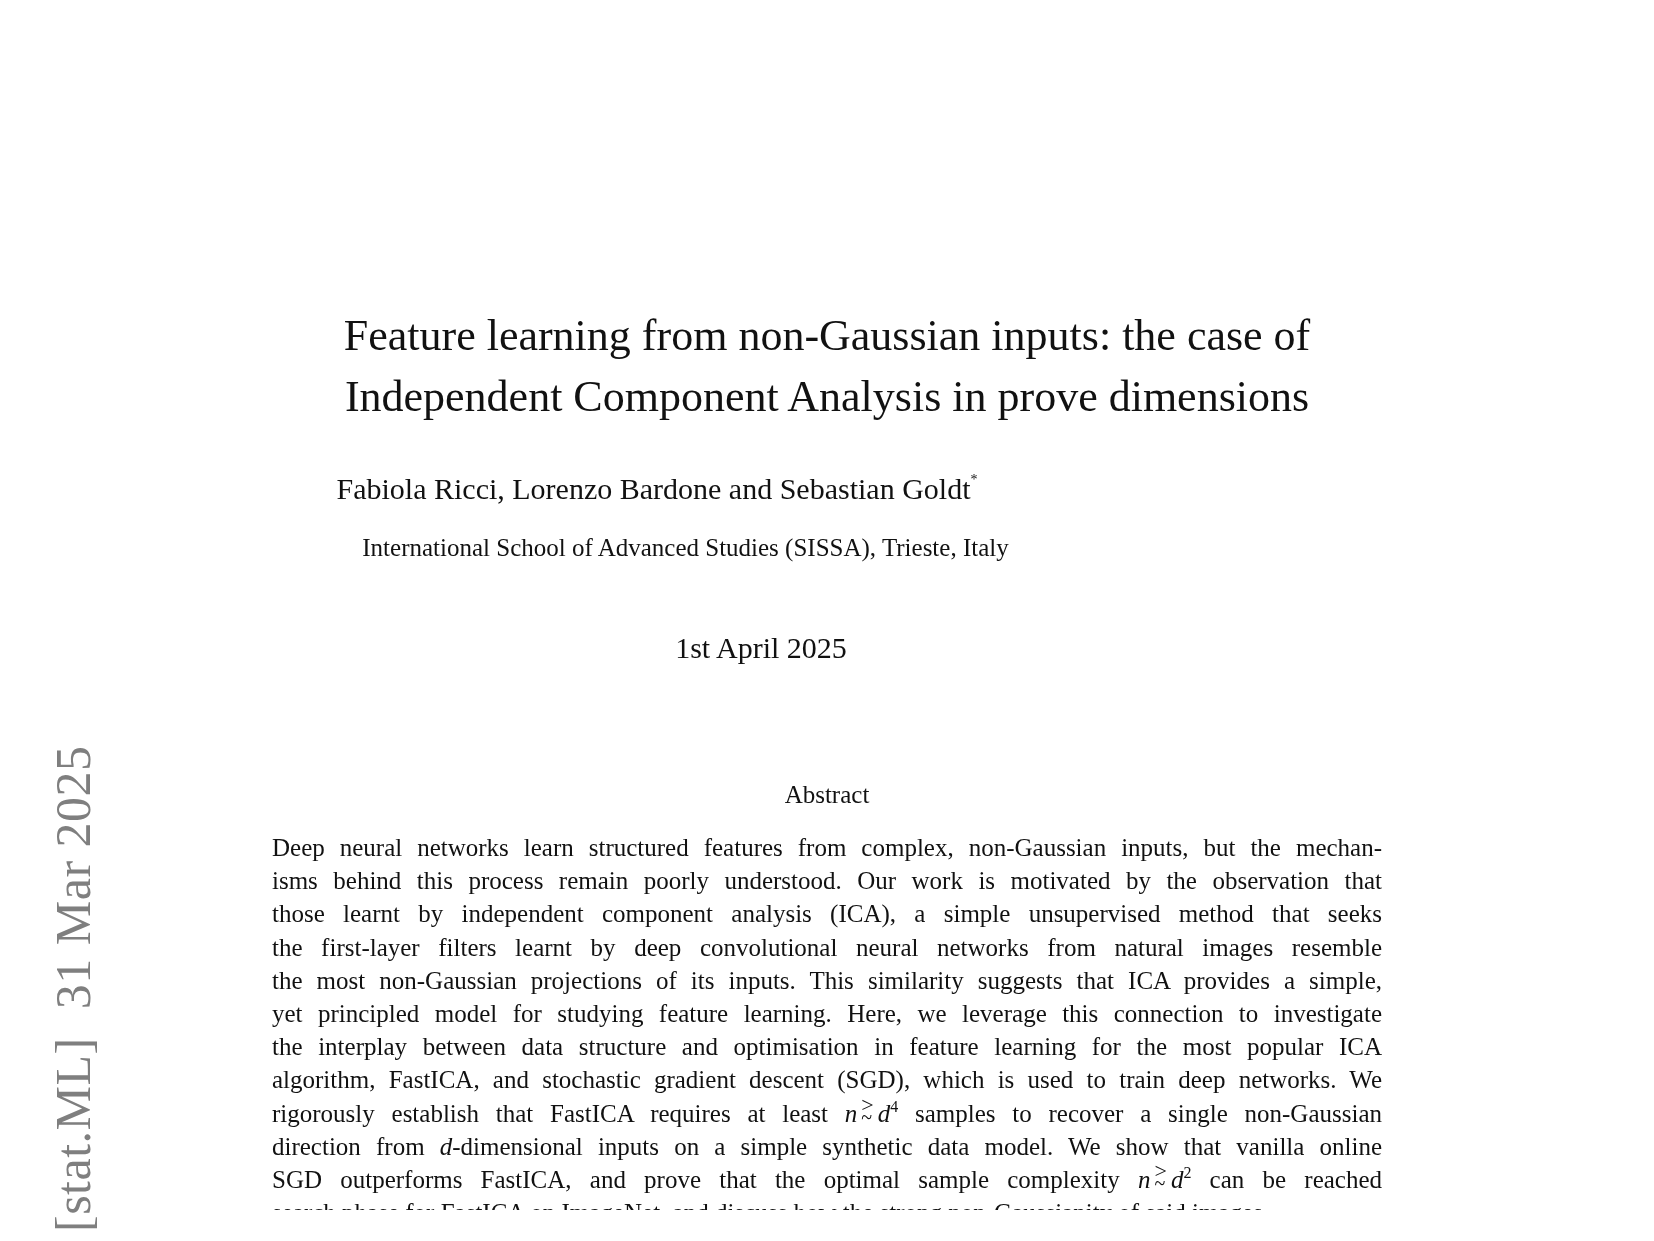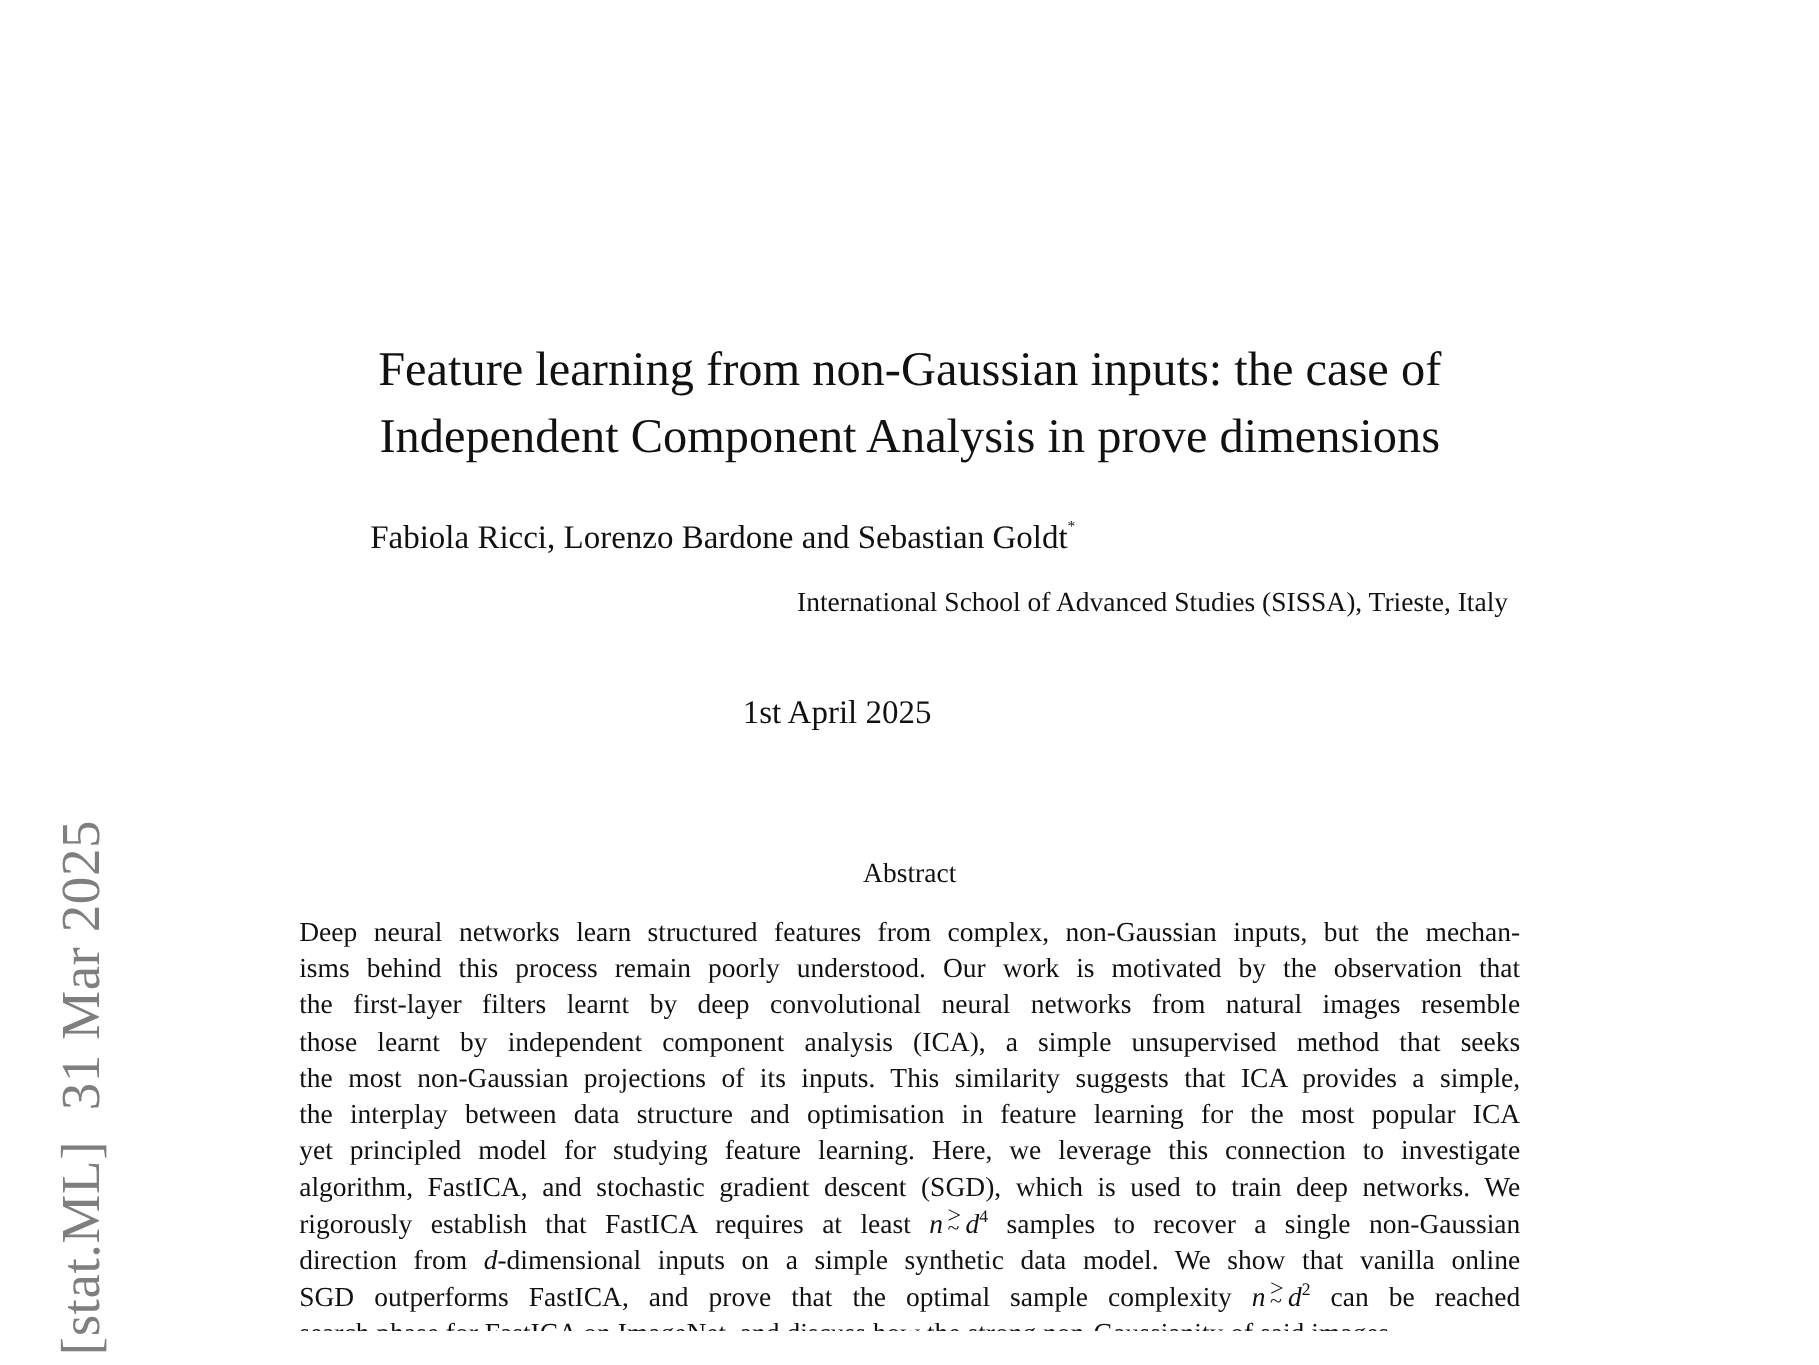--- a/index.html
+++ b/index.html
@@ -53,21 +53,21 @@
     .authors sup {
       font-size: 14px;
       position: relative;
       top: -4px;
     }
     .affiliation {
       position: absolute;
       left: 0;
       width: 1371px;
       top: 533px;
-      text-align: right;
+      text-align: center;
       font-size: 25px;
       line-height: 30px;
       color: #111;
     }
     .date {
       position: absolute;
       left: 0;
       width: 1522px;
       top: 630px;
       text-align: center;
@@ -144,25 +144,25 @@
 
 <div class="affiliation">International School of Advanced Studies (SISSA), Trieste, Italy</div>
 
 <div class="date">1st April 2025</div>
 
 <div class="abstract-heading">Abstract</div>
 
 <div class="abstract">
   <div class="line">Deep neural networks learn structured features from complex, non-Gaussian inputs, but the mechan-</div>
   <div class="line">isms behind this process remain poorly understood. Our work is motivated by the observation that</div>
+  <div class="line">those learnt by independent component analysis (ICA), a simple unsupervised method that seeks</div>
   <div class="line">the first-layer filters learnt by deep convolutional neural networks from natural images resemble</div>
-  <div class="line">those learnt by independent component analysis (ICA), a simple unsupervised method that seeks</div>
   <div class="line">the most non-Gaussian projections of its inputs. This similarity suggests that ICA provides a simple,</div>
+  <div class="line">yet principled model for studying feature learning. Here, we leverage this connection to investigate</div>
   <div class="line">the interplay between data structure and optimisation in feature learning for the most popular ICA</div>
-  <div class="line">yet principled model for studying feature learning. Here, we leverage this connection to investigate</div>
   <div class="line">algorithm, FastICA, and stochastic gradient descent (SGD), which is used to train deep networks. We</div>
 
   <div class="line">
     <span>rigorously establish that FastICA requires at least</span>
     <span class="math">n</span><span class="rel"><span class="gt">&gt;</span><span class="tilde">~</span></span><span class="math">d</span><sup class="exp">4</sup>
     <span>samples to recover a single non-Gaussian</span>
   </div>
 
   <div class="line">
     <span>direction from</span>

